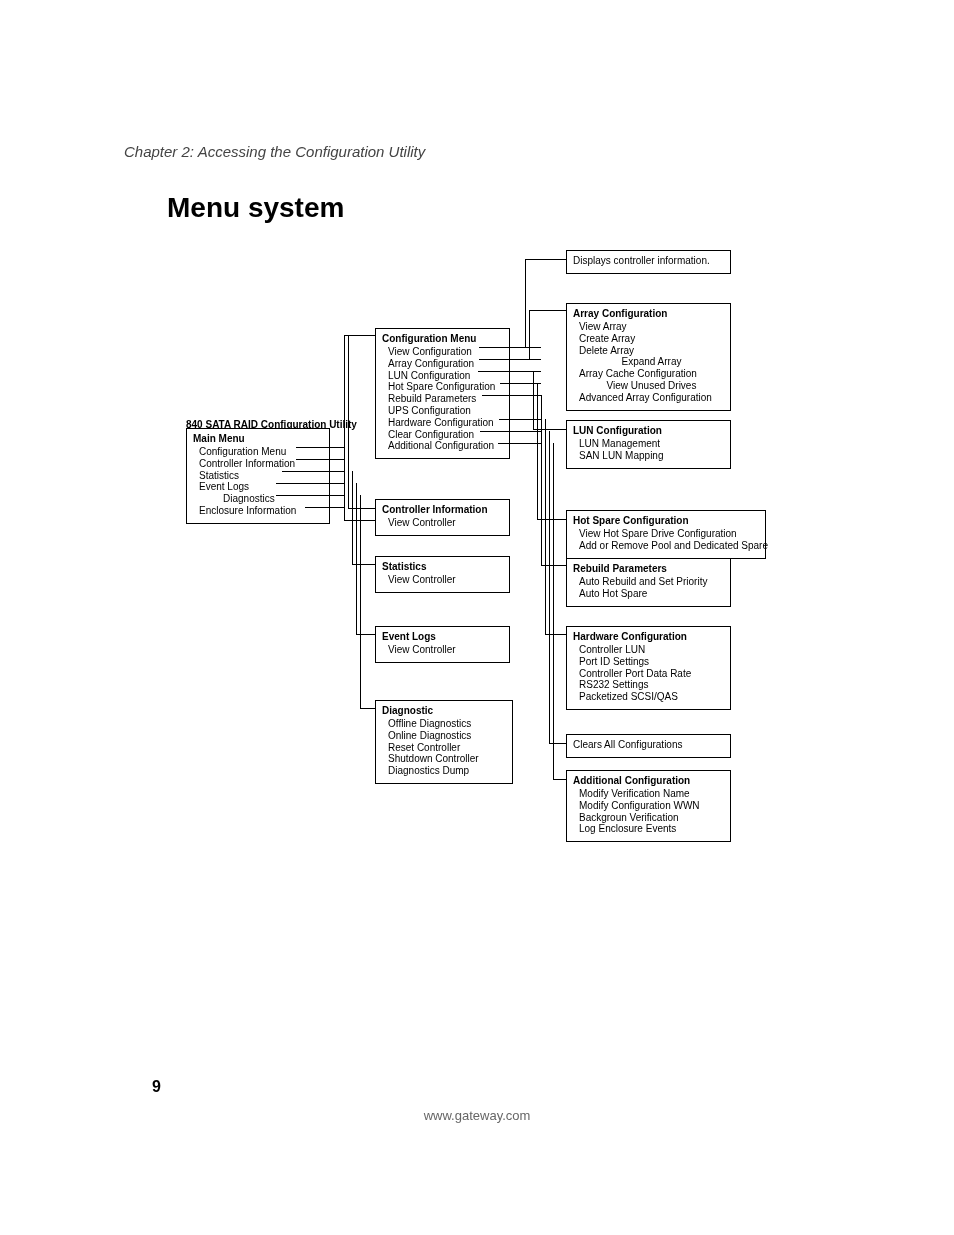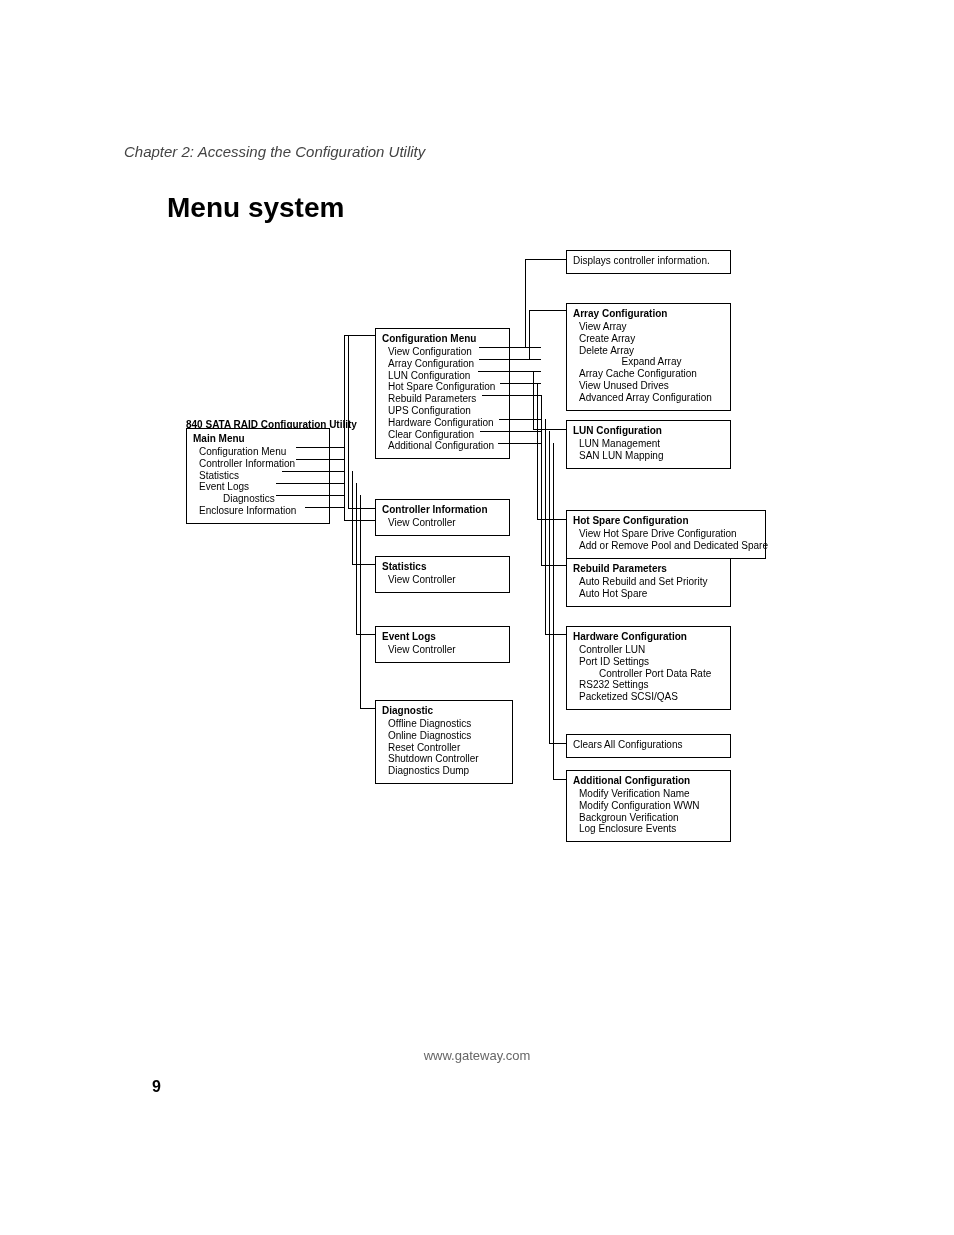--- a/index.html
+++ b/index.html
@@ -45,21 +45,21 @@
     font-size: 10px;
     white-space: nowrap;
     line-height: 1.18;
   }
   .conn {
     position: absolute;
     background: #000;
   }
   .footer-url {
     position: absolute;
-    top: 1048px;
+    top: 1108px;
     left: 0;
     width: 954px;
     text-align: center;
     font-size: 13px;
     color: #666;
   }
   .page-num {
     position: absolute;
     top: 1078px;
     left: 152px;
@@ -126,21 +126,21 @@
   <div class="box-item">Displays controller information.</div>
 </div>
 
 <div class="box" style="top:303px;left:566px;width:165px;">
   <div class="box-title">Array Configuration</div>
   <div class="box-item" style="padding-left:6px;">View Array</div>
   <div class="box-item" style="padding-left:6px;">Create Array</div>
   <div class="box-item" style="padding-left:6px;">Delete Array</div>
   <div class="box-item" style="padding-left:6px;text-align:center;">Expand Array</div>
   <div class="box-item" style="padding-left:6px;">Array Cache Configuration</div>
-  <div class="box-item" style="padding-left:6px;">View Unused Drives</div>
+  <div class="box-item" style="padding-left:6px;text-align:center;">View Unused Drives</div>
   <div class="box-item" style="padding-left:6px;">Advanced Array Configuration</div>
 </div>
 
 <div class="box" style="top:420px;left:566px;width:165px;">
   <div class="box-title">LUN Configuration</div>
   <div class="box-item" style="padding-left:6px;">LUN Management</div>
   <div class="box-item" style="padding-left:6px;">SAN LUN Mapping</div>
 </div>
 
 <div class="box" style="top:510px;left:566px;width:200px;">
@@ -152,21 +152,21 @@
 <div class="box" style="top:558px;left:566px;width:165px;">
   <div class="box-title">Rebuild Parameters</div>
   <div class="box-item" style="padding-left:6px;">Auto Rebuild and Set Priority</div>
   <div class="box-item" style="padding-left:6px;">Auto Hot Spare</div>
 </div>
 
 <div class="box" style="top:626px;left:566px;width:165px;">
   <div class="box-title">Hardware Configuration</div>
   <div class="box-item" style="padding-left:6px;">Controller LUN</div>
   <div class="box-item" style="padding-left:6px;">Port ID Settings</div>
-  <div class="box-item" style="padding-left:6px;margin-left:20px;">Controller Port Data Rate</div>
+  <div class="box-item" style="padding-left:6px;">Controller Port Data Rate</div>
   <div class="box-item" style="padding-left:6px;">RS232 Settings</div>
   <div class="box-item" style="padding-left:6px;">Packetized SCSI/QAS</div>
 </div>
 
 <div class="box" style="top:734px;left:566px;width:165px;">
   <div class="box-item">Clears All Configurations</div>
 </div>
 
 <div class="box" style="top:770px;left:566px;width:165px;">
   <div class="box-title">Additional Configuration</div>

